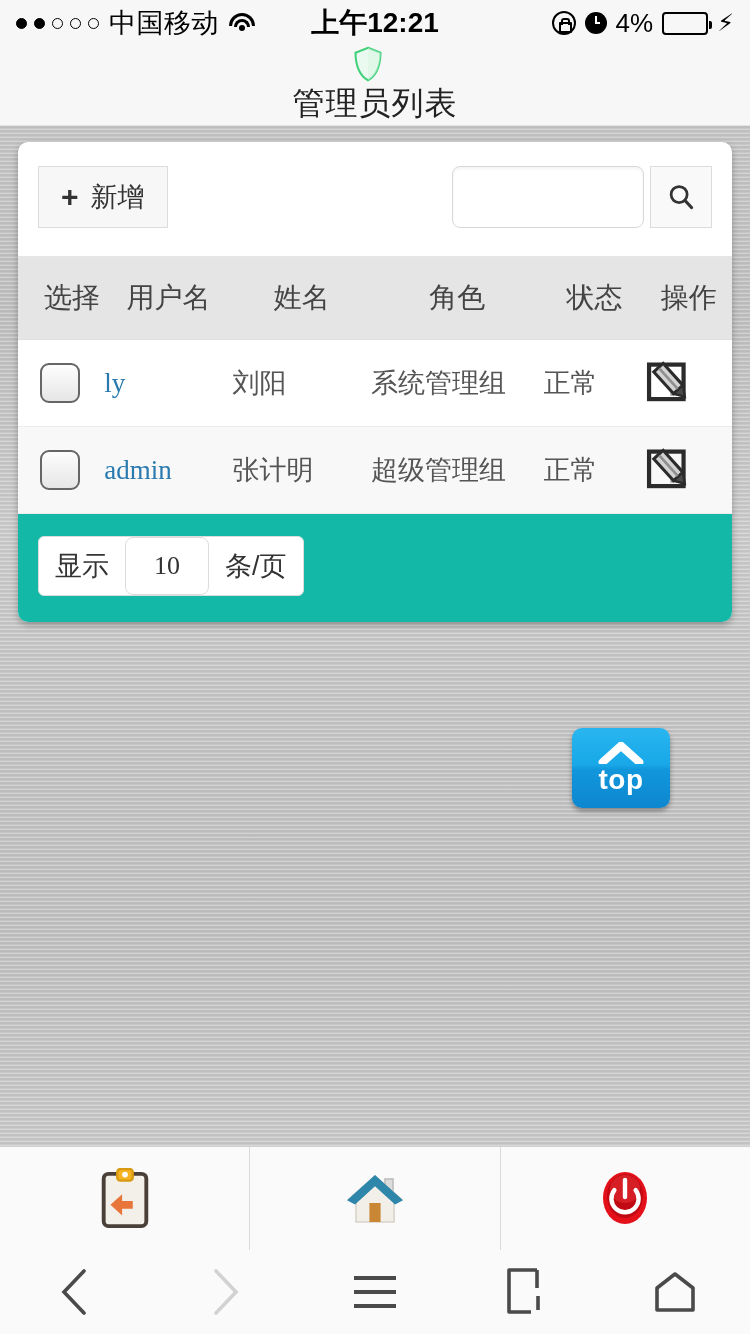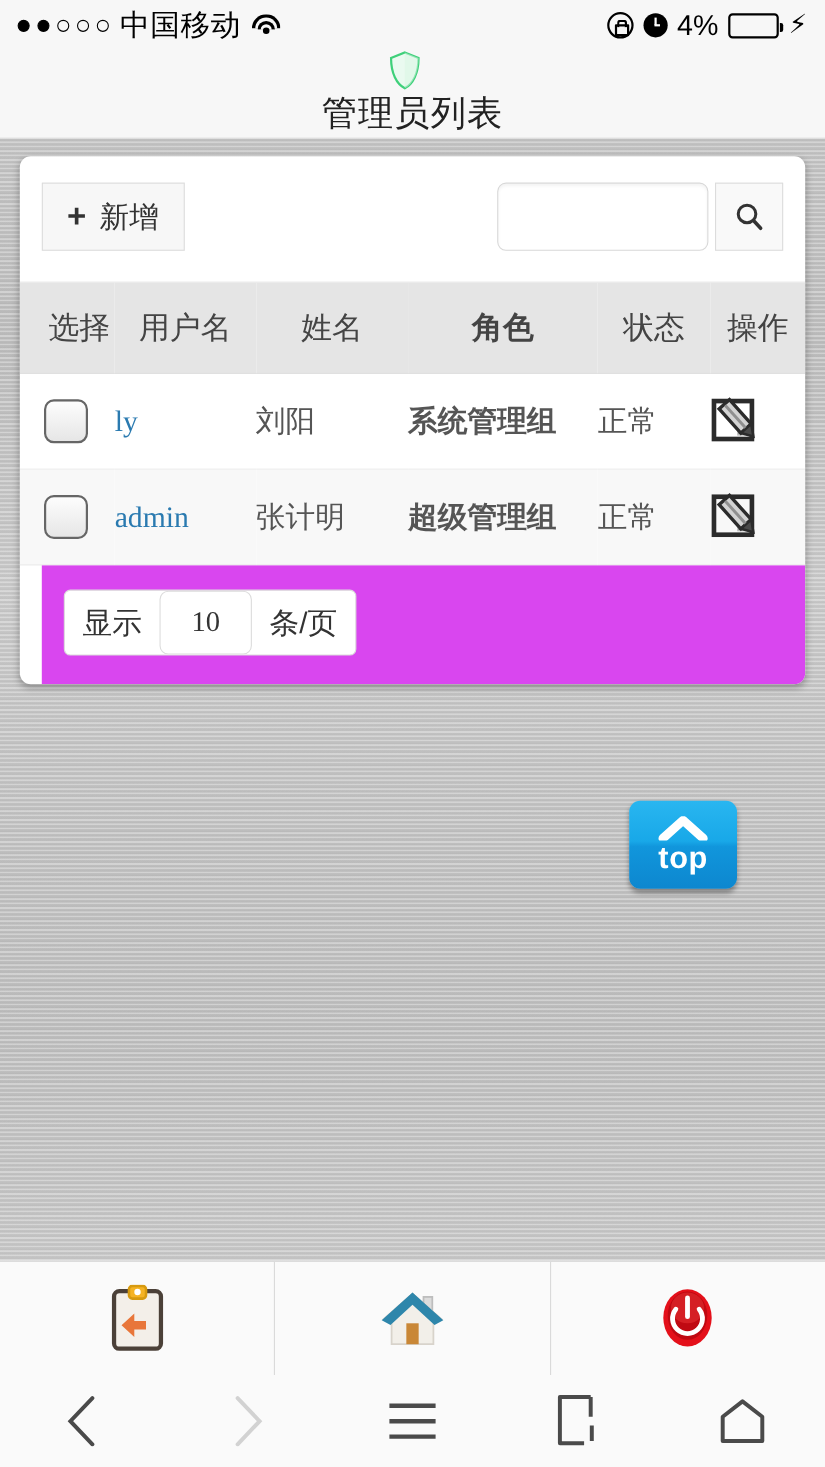--- a/index.html
+++ b/index.html
@@ -120,32 +120,32 @@
     text-align: center; padding: 22px 0; border-bottom: 1px solid #e0e0e0;
   }
   tbody td {
     font-size: 27px; color: #555; padding: 20px 0; border-bottom: 1px solid #ececec;
     vertical-align: middle;
   }
   tbody tr:nth-child(even) { background: #f8f8f8; }
   .col-sel   { width: 86px; padding-left: 22px !important; }
   .col-user  { width: 128px; }
   .col-name  { width: 138px; }
-  .col-role  { width: 172px; font-weight: bold; }
+  .col-role  { width: 172px; }
   .col-state { width: 102px; }
   .col-act   { width: 86px; }
   .chk {
     width: 40px; height: 40px; border: 2px solid #666; border-radius: 9px;
     background: linear-gradient(180deg, #fdfdfd 0%, #e6e6e6 100%);
     display: block;
   }
   .uname { color: #2a7ab0; font-family: "Liberation Serif", "DejaVu Serif", serif; font-size: 27px; }
   .edit-icon { width: 46px; height: 46px; display: block; }
 
-  .card-footer { padding: 22px 20px 26px 20px; display: flex; align-items: flex-end; background:#d946ef;margin-left:20px; }
+  .card-footer { padding: 22px 20px 26px 20px; display: flex; align-items: flex-end; background:#14b8a6; }
   .pager { display: flex; align-items: center; border: 1px solid #dcdcdc; border-radius: 6px; overflow: hidden; background:#fff;}
   .pager-label { font-size: 27px; color: #333; padding: 0 16px; height: 58px; display: flex; align-items: center; }
   .pager-input {
     width: 84px; height: 58px; border: 1px solid #dcdcdc; border-radius: 8px;
     text-align: center; font-size: 26px; color: #333;
     font-family: "Liberation Serif", serif; outline: none; background:#fff;
   }
 
   
   .top-btn {
@@ -188,20 +188,21 @@
           <span class="dot"></span>
           <span class="dot"></span>
       </div>
       <span class="carrier">中国移动</span>
       <span class="wifi-icon">
           <i></i>
           <i></i>
           <i></i>
         </span>
     </div>
+    <div class="sb-time">上午12:21</div>
     <div class="sb-right">
       <span class="rot-lock"></span>
       <span class="alarm"></span>
       <span class="batt-pct">4%</span>
       <span class="battery">
         <span class="batt-fill" id="batt-fill" style="width: 4%;"></span>
       </span>
       <span class="bolt">⚡</span>
     </div>
   </div>

